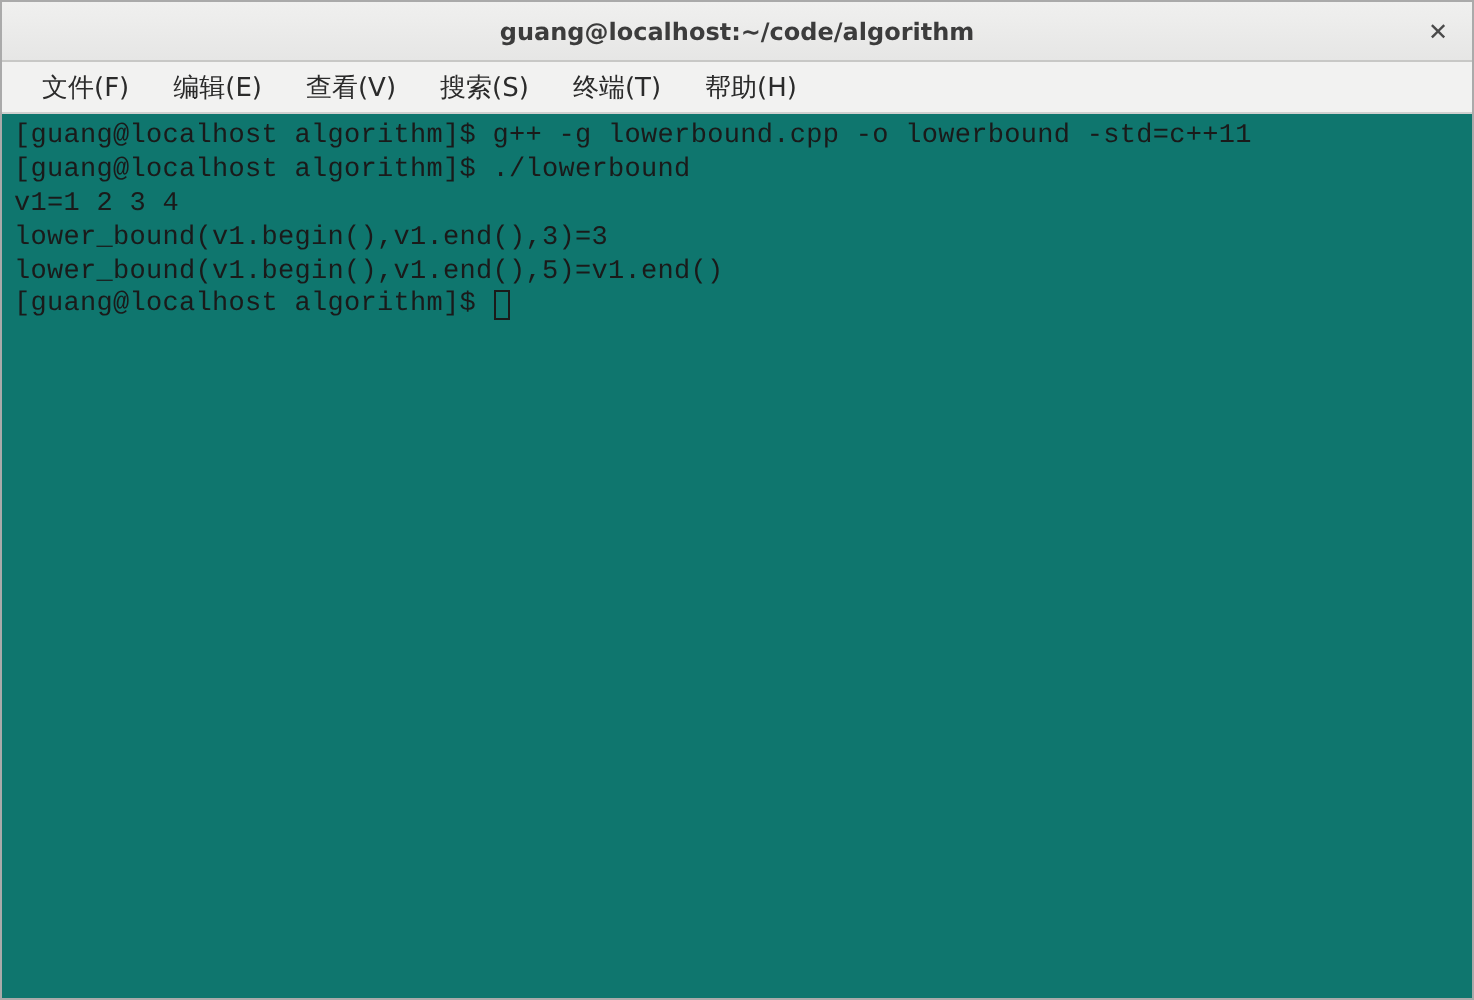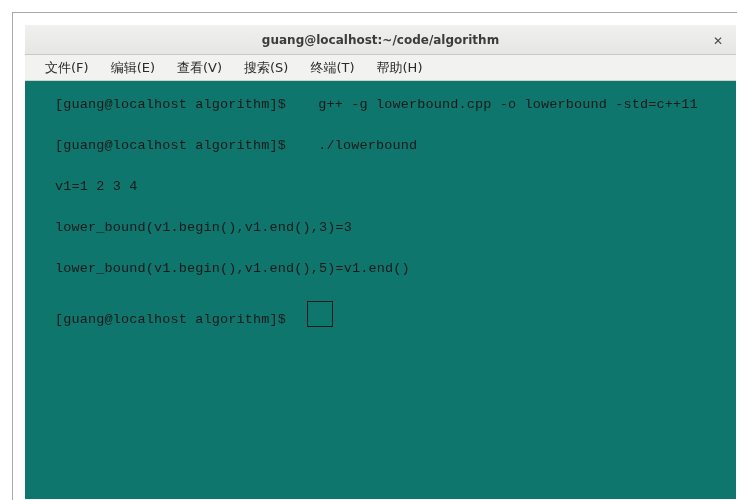--- a/index.html
+++ b/index.html
@@ -1,15 +1,15 @@
 <!DOCTYPE html>
 <html><head>
 <meta charset="utf-8">
 <style>
-  * { margin: 0; padding: 12px; box-sizing: border-box; }
+  * { margin: 0; padding: 0; box-sizing: border-box; }
   body {
     width: 737px;
     height: 500px;
     background: #fff;
     font-family: "DejaVu Sans", "Liberation Sans", sans-serif;
     overflow: hidden;
     border: 1px solid #aaa;
   }
   .titlebar {
     height: 30px;

